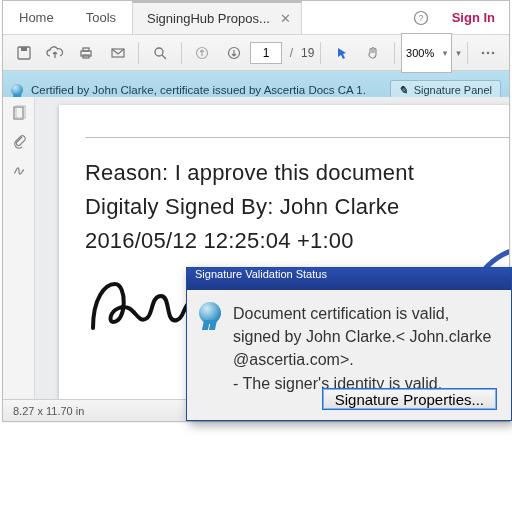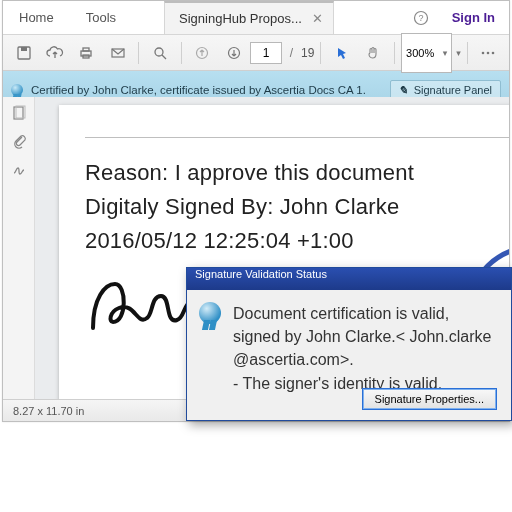--- a/index.html
+++ b/index.html
@@ -2,25 +2,25 @@
 <html><head>
 <meta charset="utf-8">
 <style>
   * { box-sizing: border-box; margin: 0; padding: 0; font-family: "Segoe UI", Arial, sans-serif; }
   body { width: 512px; height: 512px; background: #fff; overflow: hidden; position: relative; }
   .window { width: 508px; height: 422px; border: 1px solid #bfbfbf; margin: 0 auto; position: relative; top: 0; background: #fff; box-shadow: 0 0 2px rgba(0,0,0,.1); }
 
   
   .tabs { display: flex; align-items: stretch; height: 34px; border-bottom: 1px solid #d6d6d6; font-size: 13px; }
   .tab-home, .tab-tools { padding: 0 16px; display: flex; align-items: center; color: #555; cursor: pointer; }
-  .tab-doc { display: flex; align-items: center; background: #f3f3f3; border-top: 2px solid #bdbdbd; border-left: 1px solid #d6d6d6; border-right: 1px solid #d6d6d6; padding: 0 10px 0 14px; color: #333; margin-left: 32px; }
+  .tab-doc { display: flex; align-items: center; background: #f3f3f3; border-top: 2px solid #bdbdbd; border-left: 1px solid #d6d6d6; border-right: 1px solid #d6d6d6; padding: 0 10px 0 14px; color: #333; }
   .tab-doc .close { margin-left: 10px; color: #888; font-size: 13px; }
   .tabs-spacer { flex: 1; }
   .help { width: 34px; display: flex; align-items: center; justify-content: center; color: #666; }
-  .signin { padding: 0 14px; display: flex; align-items: center; color: #4c1d95; font-weight: 600; }
+  .signin { padding: 0 14px; display: flex; align-items: center; color: #be185d; font-weight: 600; }
 
   
   .toolbar { height: 36px; background: linear-gradient(#f6f6f6,#eeeeee); border-bottom: 1px solid #cfcfcf; display: flex; align-items: center; padding: 0 6px; gap: 2px; }
   .tbtn { width: 30px; height: 28px; display: flex; align-items: center; justify-content: center; color: #555; border-radius: 2px; }
   .tdiv { width: 1px; height: 22px; background: #cfcfcf; margin: 0 4px; }
   .page-box { width: 32px; height: 22px; border: 1px solid #b8b8b8; background: #fff; font-size: 12px; text-align: center; line-height: 20px; }
   .page-sep { padding: 0 6px; color: #777; font-size: 12px; }
   .page-total { color: #555; font-size: 12px; }
   .zoom { width: 52px; height: 40px; border: 1px solid #b8b8b8; background: #fff; display: flex; align-items: center; justify-content: space-between; padding: 0 4px; font-size: 11px; }
   .chev { font-size: 9px; color: #777; }
@@ -50,21 +50,21 @@
   
   .statusbar { position: absolute; left: 0; right: 0; bottom: 0; height: 22px; background: linear-gradient(#f5f5f5,#e9e9e9); border-top: 1px solid #cfcfcf; display: flex; align-items: center; padding: 0 10px; font-size: 11px; color: #555; }
 
   
   .dialog { position: absolute; left: 186px; top: 267px; width: 326px; height: 154px; background: #f0f0f0; border: 1px solid #214b9c; box-shadow: 3px 4px 10px rgba(0,0,0,.35); }
   .dlg-title { height: 22px; background: linear-gradient(#2a4fb0,#1d3a8a); color: #fff; font-size: 11px; display: flex; align-items: flex-start; padding: 0 8px; }
   .dlg-body { display: flex; padding: 12px 12px 8px 12px; font-size: 16px; color: #333; line-height: 1.45; }
   .ribbon-lg { width: 22px; height: 22px; border-radius: 50%; background: radial-gradient(circle at 35% 30%, #d3ecf8, #2f8fc6 70%); margin-right: 12px; flex: none; position: relative; }
   .ribbon-lg::after { content:""; position:absolute; left:4px; top:18px; width:6px; height:10px; background:#2f8fc6; transform: skewX(-12deg); box-shadow: 7px 0 0 #2f8fc6; }
   .dlg-buttons { position: absolute; right: 14px; bottom: 10px; display: flex; gap: 14px; }
-  .dlg-btn { height: 22px; padding: 0 12px; font-size: 11px; background: linear-gradient(#f8f8f8,#e2e2e2); border: 1px solid #a8a8a8; display: flex; align-items: center; }
+  .dlg-btn { height: 22px; padding: 0 12px; font-size: 15px; background: linear-gradient(#f8f8f8,#e2e2e2); border: 1px solid #a8a8a8; display: flex; align-items: center; }
   .dlg-btn.focus { border: 1px solid #2a6fd6; box-shadow: 0 0 0 1px #7fb1ee inset; }
 
   svg { display: block; }
 </style>
 </head>
 <body>
 
 <div class="window">
 
   <div class="tabs">

